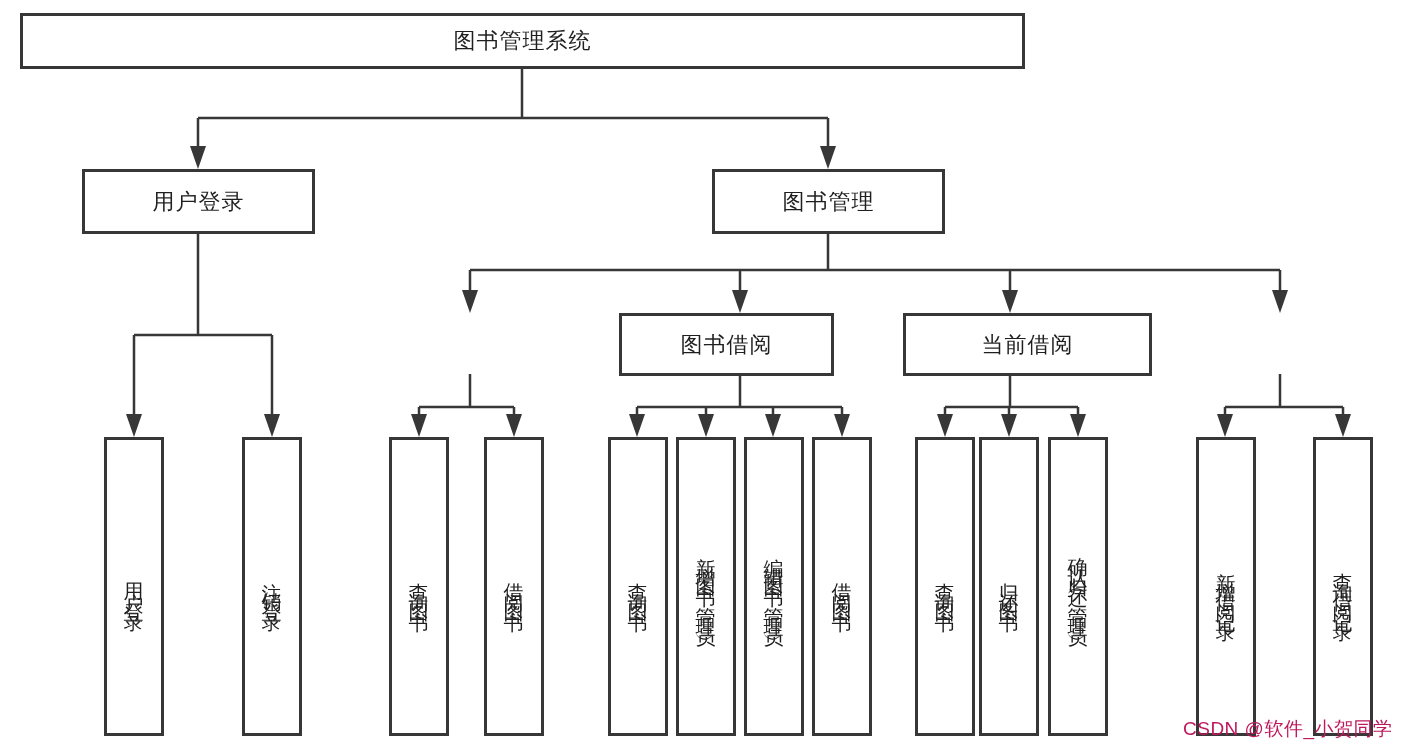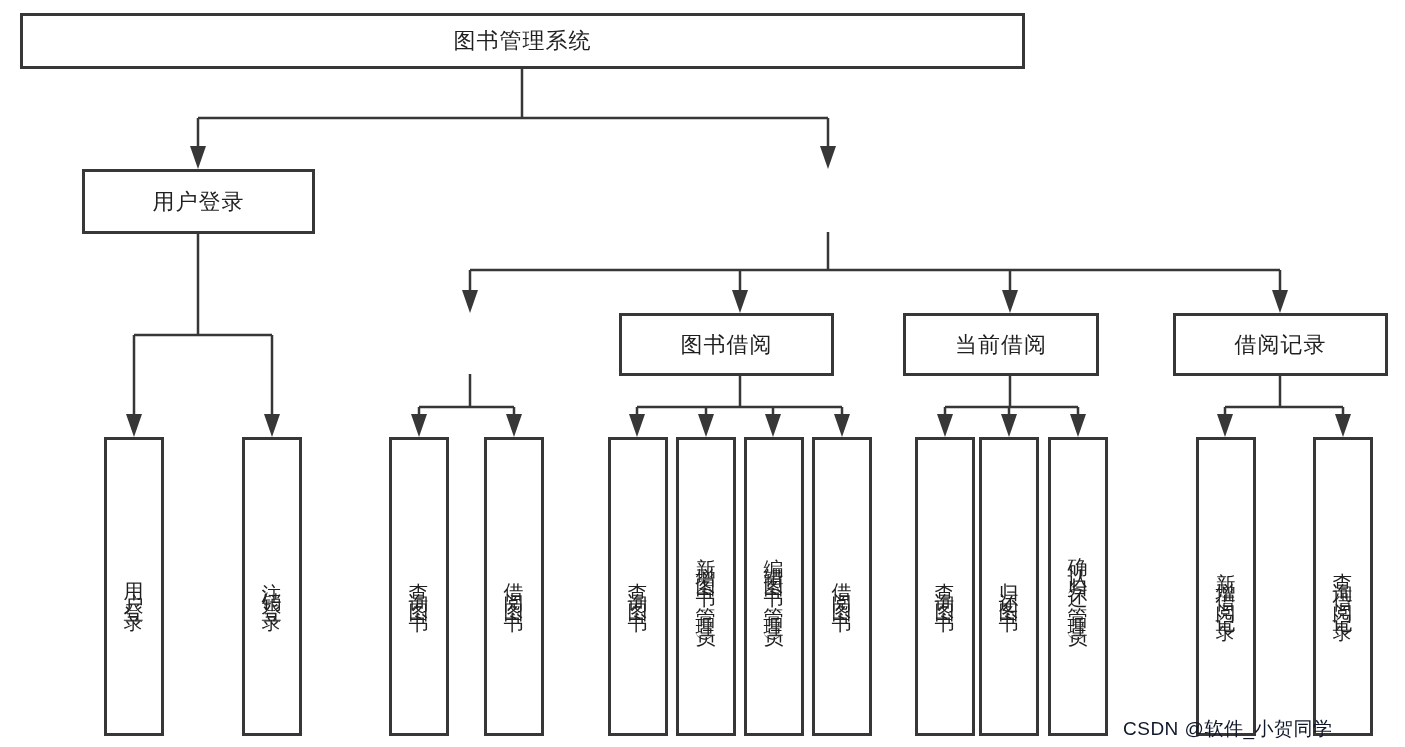--- a/index.html
+++ b/index.html
@@ -44,24 +44,24 @@
   .vbox > span {
     writing-mode: vertical-rl;
     text-orientation: mixed;
     font-size: 20px;
     line-height: 1;
     letter-spacing: 10px;
     color: #1f1f1f;
   }
   .watermark {
     position: absolute;
-    left: 1123px;
+    left: 1183px;
     top: 716px;
     font-size: 19px;
-    color: #0f172a;
+    color: #be185d;
     letter-spacing: 0.5px;
     white-space: nowrap;
   }
 </style>
 </head>
 <body>
 
 <div class="canvas">
 
   <svg class="connectors" viewBox="0 0 1405 747" xmlns="http://www.w3.org/2000/svg">
@@ -100,24 +100,24 @@
       <polygon points="1001,414 1017,414 1009,437"></polygon>
       <polygon points="1070,414 1086,414 1078,437"></polygon>
       <polygon points="1217,414 1233,414 1225,437"></polygon>
       <polygon points="1335,414 1351,414 1343,437"></polygon>
     </g>
   </svg>
 
   <div class="hbox" style="left:20px; top:13px; width:1005px; height:56px;">图书管理系统</div>
 
   <div class="hbox" style="left:82px; top:169px; width:233px; height:65px;">用户登录</div>
+  <div class="hbox" style="left:712px; top:169px; width:233px; height:65px;">图书管理</div>
 
   <div class="hbox" style="left:619px; top:313px; width:215px; height:63px;">图书借阅</div>
-  <div class="hbox" style="left:903px; top:313px; width:196px; height:63px;">当前借阅</div>
-  <div class="hbox" style="left:1173px; top:313px; width:215px; height:63px;">借阅记录</div>
+  <div class="hbox" style="left:903px; top:313px; width:249px; height:63px;">当前借阅</div>
 
   <div class="vbox" style="left:104px;">
     <span>用户登录</span>
   </div>
   <div class="vbox" style="left:242px;">
     <span>注销登录</span>
   </div>
 
   <div class="vbox" style="left:389px;">
     <span>查询图书</span>

